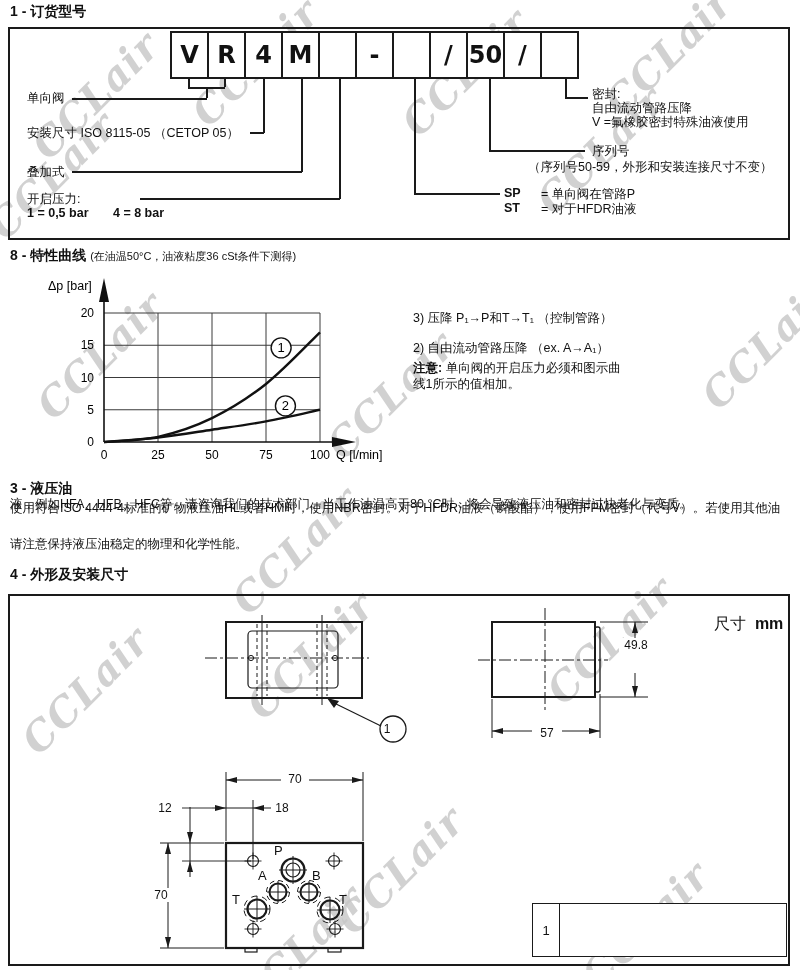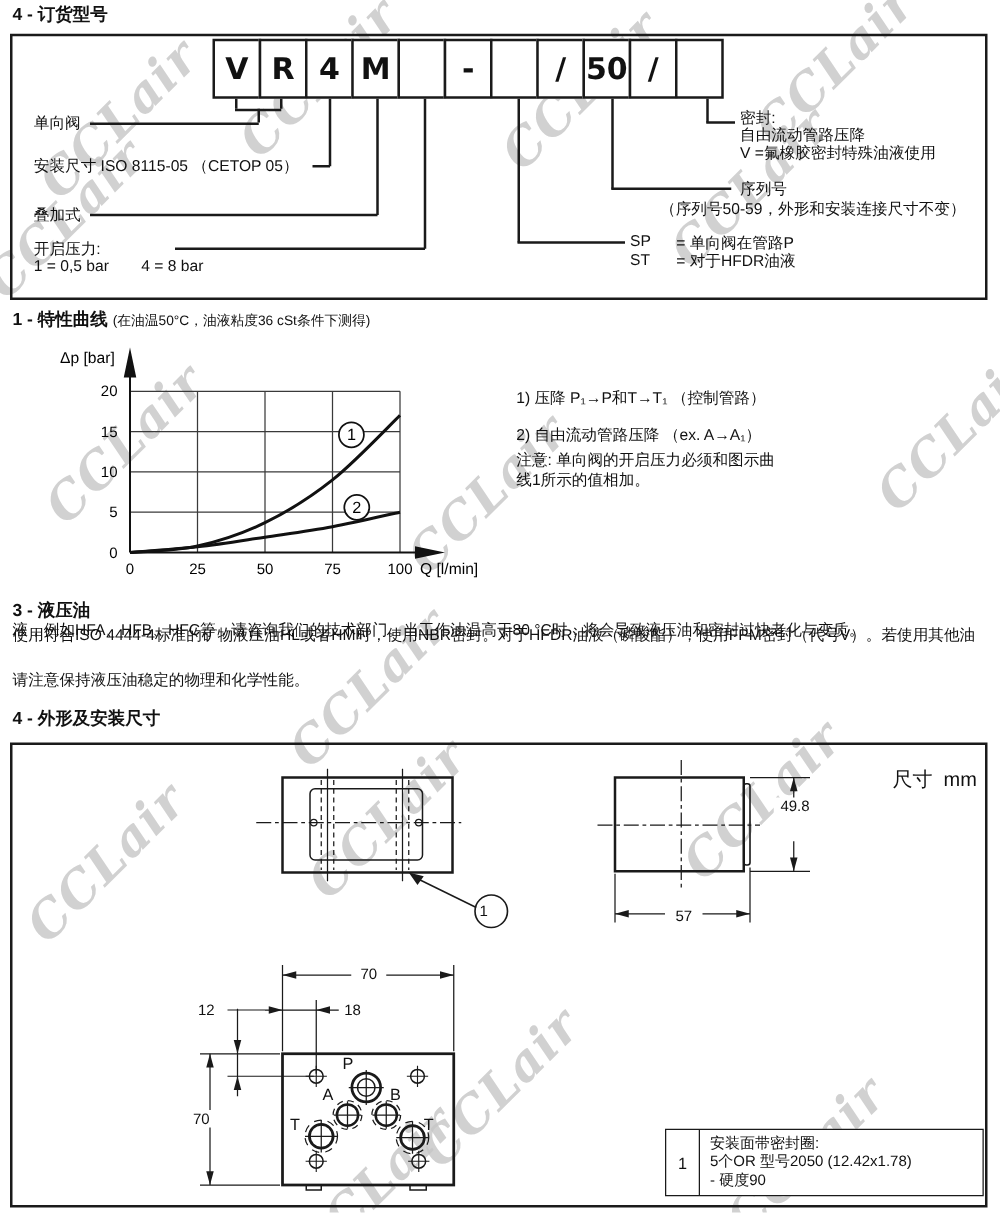--- a/index.html
+++ b/index.html
@@ -1,21 +1,21 @@
 <!DOCTYPE html>
 <html><head>
 <meta charset="utf-8">
 <style>
   html,body{margin:0;padding:0;background:#fff}
   body{width:800px;height:970px;position:relative;overflow:hidden;
        font-family:"Liberation Sans",sans-serif;color:#111;font-size:12.5px}
   .hl{position:absolute;background:#1a1a1a;height:1.5px}
   .vl{position:absolute;background:#1a1a1a;width:1.5px}
   .lbl{position:absolute;white-space:nowrap;font-size:12.5px;color:#111}
-  .b{font-weight:normal}
+  .b{font-weight:bold}
   .sec-title{position:absolute;font-weight:bold;font-size:14px;white-space:nowrap}
   .sec-cond{font-weight:normal;font-size:11px}
   .frame{position:absolute;border:2px solid #1a1a1a;background:transparent}
   #code-row{position:absolute;left:170px;top:31px;display:flex}
   .code-cell{width:35px;height:44px;border:2px solid #1a1a1a;margin-left:-2px;background:#fff;
              display:flex;align-items:center;justify-content:center;
              font:bold 24px "DejaVu Sans",sans-serif}
   .code-cell:first-child{margin-left:0}
   .wm{position:absolute;font-family:"DejaVu Serif",serif;font-style:italic;font-weight:bold;
       font-size:40px;color:#c6c6c6;opacity:.8;white-space:nowrap;z-index:0;
@@ -45,21 +45,21 @@
     <span class="wm" style="left: 765px; top: 345px;">CCLair</span>
     <span class="wm" style="left: 295px; top: 550px;">CCLair</span>
     <span class="wm" style="left: 85px; top: 690px;">CCLair</span>
     <span class="wm" style="left: 310px; top: 655px;">CCLair</span>
     <span class="wm" style="left: 610px; top: 640px;">CCLair</span>
     <span class="wm" style="left: 400px; top: 870px;">CCLair</span>
     <span class="wm" style="left: 300px; top: 948px;">CCLair</span>
     <span class="wm" style="left: 645px; top: 925px;">CCLair</span>
   </div>
 
-<div class="sec-title z" style="left:10px;top:3px">4 - 订货型号</div>
+<div class="sec-title z" style="left:10px;top:3px">1 - 订货型号</div>
 <div class="frame z" style="left:8px;top:27px;width:778px;height:209px"></div>
 <div id="code-row" class="z">
     <div class="code-cell">V</div>
     <div class="code-cell">R</div>
     <div class="code-cell">4</div>
     <div class="code-cell">M</div>
     <div class="code-cell"></div>
     <div class="code-cell">-</div>
     <div class="code-cell"></div>
     <div class="code-cell">/</div>
@@ -96,21 +96,21 @@
 <div class="lbl z" style="left:592px;top:100px">自由流动管路压降</div>
 <div class="lbl z" style="left:592px;top:114px">V =氟橡胶密封特殊油液使用</div>
 <div class="lbl z" style="left:592px;top:143px">序列号</div>
 <div class="lbl z" style="left:528px;top:159px">（序列号50-59，外形和安装连接尺寸不变）</div>
 <div class="lbl z b" style="left:504px;top:186px">SP</div>
 <div class="lbl z" style="left:541px;top:186px">= 单向阀在管路P</div>
 <div class="lbl z b" style="left:504px;top:201px">ST</div>
 <div class="lbl z" style="left:541px;top:201px">= 对于HFDR油液</div>
 
 <div class="sec-title z" style="left:10px;top:247px">
-  <span>1 - 特性曲线</span>
+  <span>8 - 特性曲线</span>
   <span class="sec-cond">(在油温50°C，油液粘度36 cSt条件下测得)</span>
 </div>
 <svg id="curve-svg" class="z" style="left:30px;top:272px;position:absolute" width="365" height="205" viewBox="0 0 365 205">
     <line x1="128" y1="170" x2="128" y2="41" stroke="#3a3a3a" stroke-width="1"></line>
     <line x1="182" y1="170" x2="182" y2="41" stroke="#3a3a3a" stroke-width="1"></line>
     <line x1="236" y1="170" x2="236" y2="41" stroke="#3a3a3a" stroke-width="1"></line>
     <line x1="290" y1="170" x2="290" y2="41" stroke="#3a3a3a" stroke-width="1"></line>
     <line x1="74" y1="137.75" x2="290" y2="137.75" stroke="#3a3a3a" stroke-width="1"></line>
     <line x1="74" y1="105.5" x2="290" y2="105.5" stroke="#3a3a3a" stroke-width="1"></line>
     <line x1="74" y1="73.25" x2="290" y2="73.25" stroke="#3a3a3a" stroke-width="1"></line>
@@ -131,21 +131,21 @@
     <text x="290" y="187" text-anchor="middle" font-size="12">100</text>
     <text x="18" y="18" font-size="12.5">Δp [bar]</text>
     <text x="306" y="187" font-size="12.5">Q [l/min]</text>
     <path d="M74,170C83,169.14,110,168.8175,128,164.84C146,160.8625,164,154.95,182,146.135C200,137.32,218,126.24749999999999,236,111.94999999999999C254,97.65249999999999,281,68.94999999999999,290,60.349999999999994" fill="none" stroke="#111" stroke-width="2.4"></path>
     <path d="M74,170C83,169.2475,110,167.5275,128,165.485C146,163.44250000000002,164,160.4325,182,157.745C200,155.0575,218,152.69250000000002,236,149.36C254,146.0275,281,139.685,290,137.75" fill="none" stroke="#111" stroke-width="2.4"></path>
     <circle cx="251.12" cy="75.83" r="10" fill="#fff" stroke="#111" stroke-width="1.4"></circle>
     <text x="251.12" y="80.33" text-anchor="middle" font-size="13">1</text>
     <circle cx="255.44" cy="133.88" r="10" fill="#fff" stroke="#111" stroke-width="1.4"></circle>
     <text x="255.44" y="138.38" text-anchor="middle" font-size="13">2</text>
   </svg>
-<div class="lbl z" style="left:413px;top:310px">1) 压降 P₁→P和T→T₁ （控制管路）</div>
+<div class="lbl z" style="left:413px;top:310px">3) 压降 P₁→P和T→T₁ （控制管路）</div>
 <div class="lbl z" style="left:413px;top:340px">2) 自由流动管路压降 （ex. A→A₁）</div>
 <div class="warnbox z"><span class="b">注意:</span><span> 单向阀的开启压力必须和图示曲线1所示的值相加。</span></div>
 
 <div class="sec-title z" style="left:10px;top:480px">3 - 液压油</div>
 <div class="lbl z" style="left:10px;top:500px">使用符合ISO 4444-4标准的矿物液压油HL或者HM时，使用NBR密封。对于HFDR油液（磷酸酯），使用FPM密封（代号V）。若使用其他油</div>
 <div class="lbl z" style="left:10px;top:496px">液，例如HFA、HFB、HFC等，请咨询我们的技术部门。当工作油温高于80 °C时，将会导致液压油和密封过快老化与变质。</div>
 <div class="lbl z" style="left:10px;top:536px">请注意保持液压油稳定的物理和化学性能。</div>
 
 <div class="sec-title z" style="left:10px;top:566px">4 - 外形及安装尺寸</div>
 <div class="frame z" style="left:8px;top:594px;width:778px;height:368px"></div>
@@ -265,18 +265,13 @@
 <div class="dim" style="left:379px;top:722px;width:14px;background:transparent">1</div>
 
 <div class="portl" style="left:274px;top:843px">P</div>
 <div class="portl" style="left:258px;top:868px">A</div>
 <div class="portl" style="left:312px;top:868px">B</div>
 <div class="portl" style="left:232px;top:892px">T</div>
 <div class="portl" style="left:339px;top:892px">T</div>
 
 <div class="note-tbl">
   <div class="note-ref">1</div>
-  <div class="note-body">
-    <div>安装面带密封圈:</div>
-    <div>5个OR 型号2050 (12.42x1.78)</div>
-    <div>- 硬度90</div>
-  </div>
 </div>
 
 </body></html>

